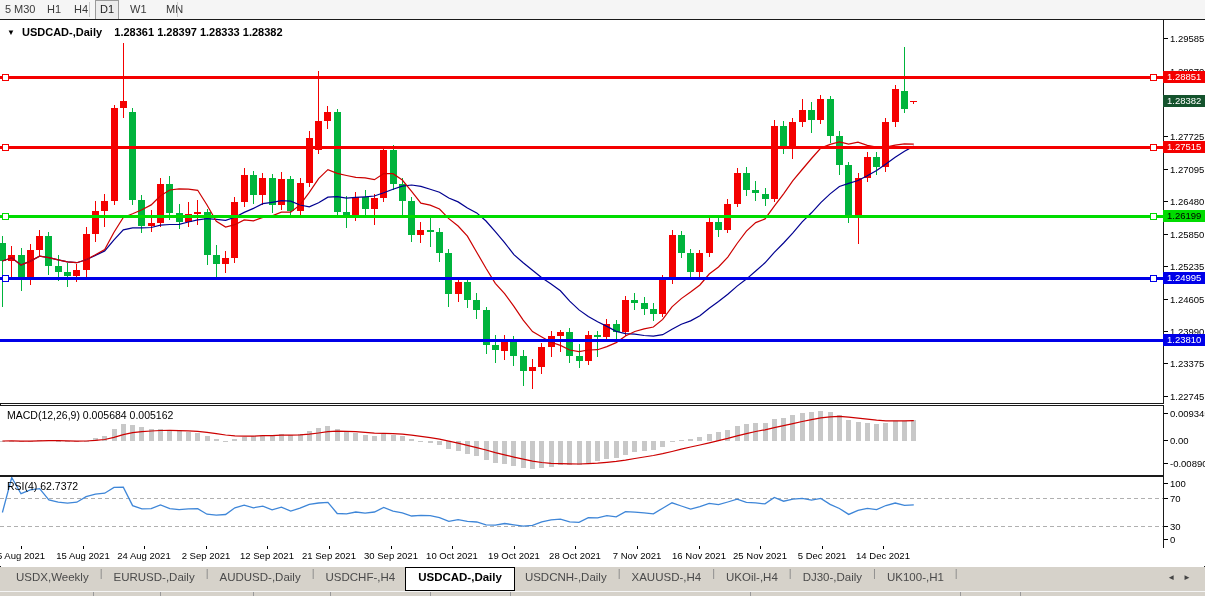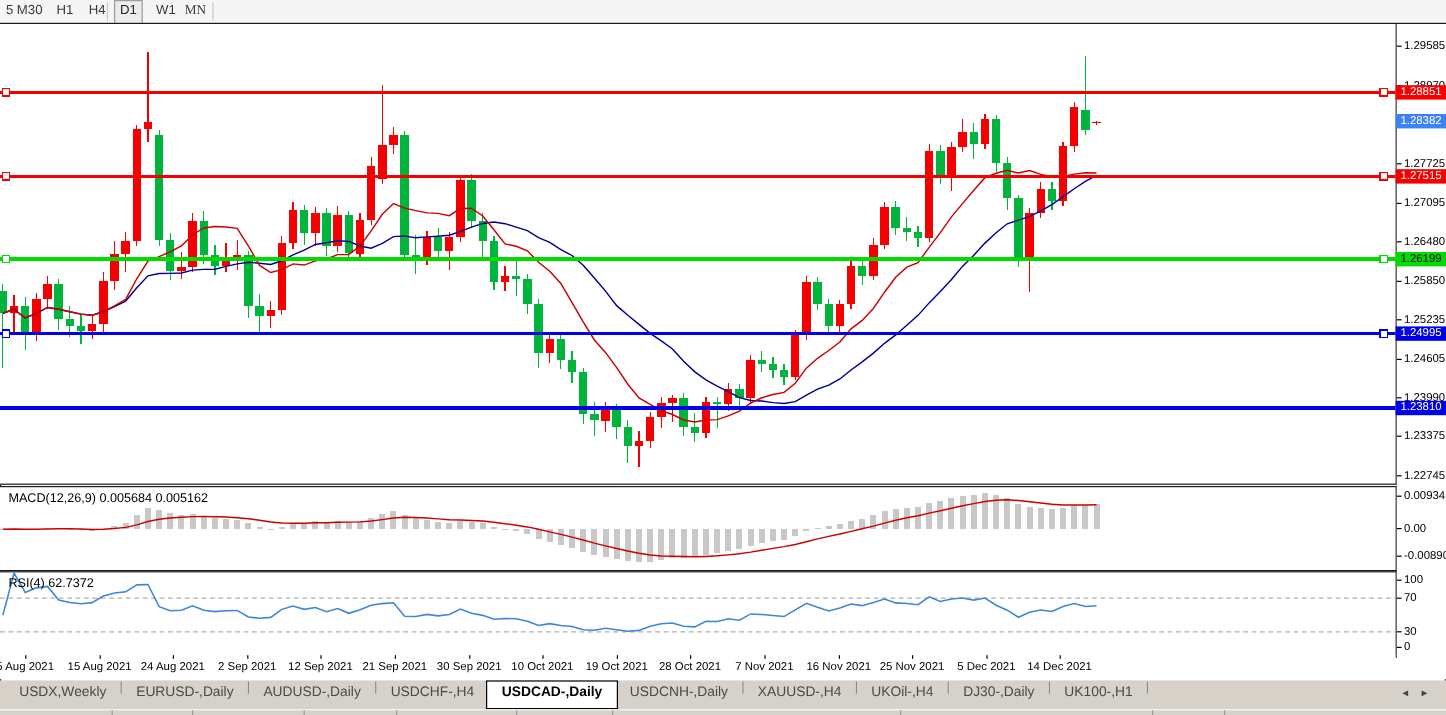--- a/index.html
+++ b/index.html
@@ -46,21 +46,21 @@
 <body>
 
 <div id="app">
   <div id="toolbar">
       <div class="tf-btn" style="left: 1px;">5</div>
       <div class="tf-btn" style="left: 10px;">M30</div>
       <div class="tf-btn" style="left: 43px;">H1</div>
       <div class="tf-btn" style="left: 70px;">H4</div>
       <div class="tf-btn active" style="left: 95px;">D1</div>
       <div class="tf-btn" style="left: 126px;">W1</div>
-      <div class="tf-btn" style="left: 150px; font-family: Liberation Serif, serif;">MN</div>
+      <div class="tf-btn" style="left: 162px;">MN</div>
       <div class="tf-sep" style="left: 89px;"></div>
       <div class="tf-sep" style="left: 177px;"></div>
     </div>
 
   <div id="chart-shell"></div>
 
   <div id="main-pane" class="pane">
       <svg width="1163" height="383" class="pane-svg">
         <g shape-rendering="crispEdges">
           <line x1="2.4" y1="216.4" x2="2.4" y2="287.0" stroke="#00b43c" stroke-width="1"></line>
@@ -390,20 +390,26 @@
       </svg>
     </div>
   <div id="rsi-pane" class="pane">
       <svg width="1163" height="69" class="pane-svg">
         <line x1="0" y1="21.5" x2="1163" y2="21.5" stroke="#b0b0b0" stroke-dasharray="4 3"></line>
         <line x1="0" y1="49.5" x2="1163" y2="49.5" stroke="#b0b0b0" stroke-dasharray="4 3"></line>
         <path d="M2.4,35.5L11.7,0.5L21.0,16.7L30.3,12.9L39.6,11.7L48.9,23.0L58.2,25.1L67.5,26.2L76.8,25.2L86.1,19.7L95.4,17.2L104.7,16.2L114.0,10.4L123.3,10.1L132.6,28.6L141.9,31.9L151.2,31.6L160.5,27.9L169.8,31.6L179.1,32.7L188.4,31.9L197.7,31.7L207.0,37.2L216.3,38.2L225.6,37.5L234.9,30.8L244.2,28.1L253.5,30.8L262.8,29.2L272.1,32.8L281.4,30.1L290.7,34.1L300.0,31.2L309.3,27.3L318.6,26.0L327.9,25.3L337.2,36.5L346.5,36.8L355.8,35.0L365.1,36.2L374.4,35.0L383.7,30.5L393.0,34.1L402.3,35.8L411.6,39.0L420.9,38.4L430.2,38.7L439.5,40.7L448.8,44.3L458.1,42.7L467.4,44.3L476.7,45.0L486.0,47.8L495.3,48.2L504.6,46.5L513.9,47.8L523.2,49.1L532.5,48.3L541.8,44.8L551.1,42.8L560.4,42.1L569.7,44.8L579.0,45.4L588.3,40.7L597.6,40.9L606.9,38.7L616.2,39.8L625.5,34.6L634.8,35.1L644.1,35.9L653.4,36.8L662.7,31.2L672.0,25.8L681.3,29.0L690.6,32.1L699.9,29.7L709.2,26.3L718.5,27.7L727.8,25.0L737.1,22.2L746.4,25.4L755.7,25.9L765.0,26.9L774.3,20.4L783.6,24.2L792.9,22.2L802.2,21.3L811.5,23.1L820.8,21.4L830.1,27.4L839.4,31.5L848.7,37.4L858.0,33.3L867.3,31.4L876.6,32.6L885.9,28.5L895.2,26.0L904.5,28.4L913.8,27.8" stroke="#3e86d8" stroke-width="1.3" fill="none"></path>
       </svg>
     </div>
 
+  <div id="chart-title">
+    <span class="caret">▼</span>
+    <span>USDCAD-,Daily</span>
+    <span>&nbsp;&nbsp;</span>
+    <span>1.28361 1.28397 1.28333 1.28382</span>
+  </div>
 
   <div class="ind-label" style="top:409px;">MACD(12,26,9) 0.005684 0.005162</div>
   <div class="ind-label" style="top:480px;">RSI(4) 62.7372</div>
 
   <div id="price-axis">
       <div class="atick" style="top: 18px;"></div>
       <div class="axis-item" style="top: 13px;">1.29585</div>
       <div class="atick" style="top: 51px;"></div>
       <div class="axis-item" style="top: 46px;">1.28970</div>
       <div class="atick" style="top: 116px;"></div>
@@ -422,21 +428,21 @@
       <div class="axis-item" style="top: 306px;">1.23990</div>
       <div class="atick" style="top: 343px;"></div>
       <div class="axis-item" style="top: 338px;">1.23375</div>
       <div class="atick" style="top: 376px;"></div>
       <div class="axis-item" style="top: 371px;">1.22745</div>
       <div class="tag" style="top: 51px; background: rgb(244, 0, 0); color: rgb(255, 255, 255);">1.28851</div>
       <div class="tag" style="top: 121px; background: rgb(244, 0, 0); color: rgb(255, 255, 255);">1.27515</div>
       <div class="tag" style="top: 190px; background: rgb(0, 220, 0); color: rgb(0, 0, 0);">1.26199</div>
       <div class="tag" style="top: 252px; background: rgb(0, 0, 232); color: rgb(255, 255, 255);">1.24995</div>
       <div class="tag" style="top: 314px; background: rgb(0, 0, 232); color: rgb(255, 255, 255);">1.23810</div>
-      <div class="tag" style="top: 75px; background: #3b82f6; color: rgb(255, 255, 255);">1.28382</div>
+      <div class="tag" style="top: 75px; background: #14532d; color: rgb(255, 255, 255);">1.28382</div>
       <div class="atick" style="top: 393px;"></div>
       <div class="axis-item" style="top: 388px;">0.009345</div>
       <div class="atick" style="top: 420px;"></div>
       <div class="axis-item" style="top: 415px;">0.00</div>
       <div class="atick" style="top: 443px;"></div>
       <div class="axis-item" style="top: 438px;">-0.00890</div>
       <div class="atick" style="top: 463px;"></div>
       <div class="axis-item" style="top: 458px;">100</div>
       <div class="atick" style="top: 478px;"></div>
       <div class="axis-item" style="top: 473px;">70</div>

